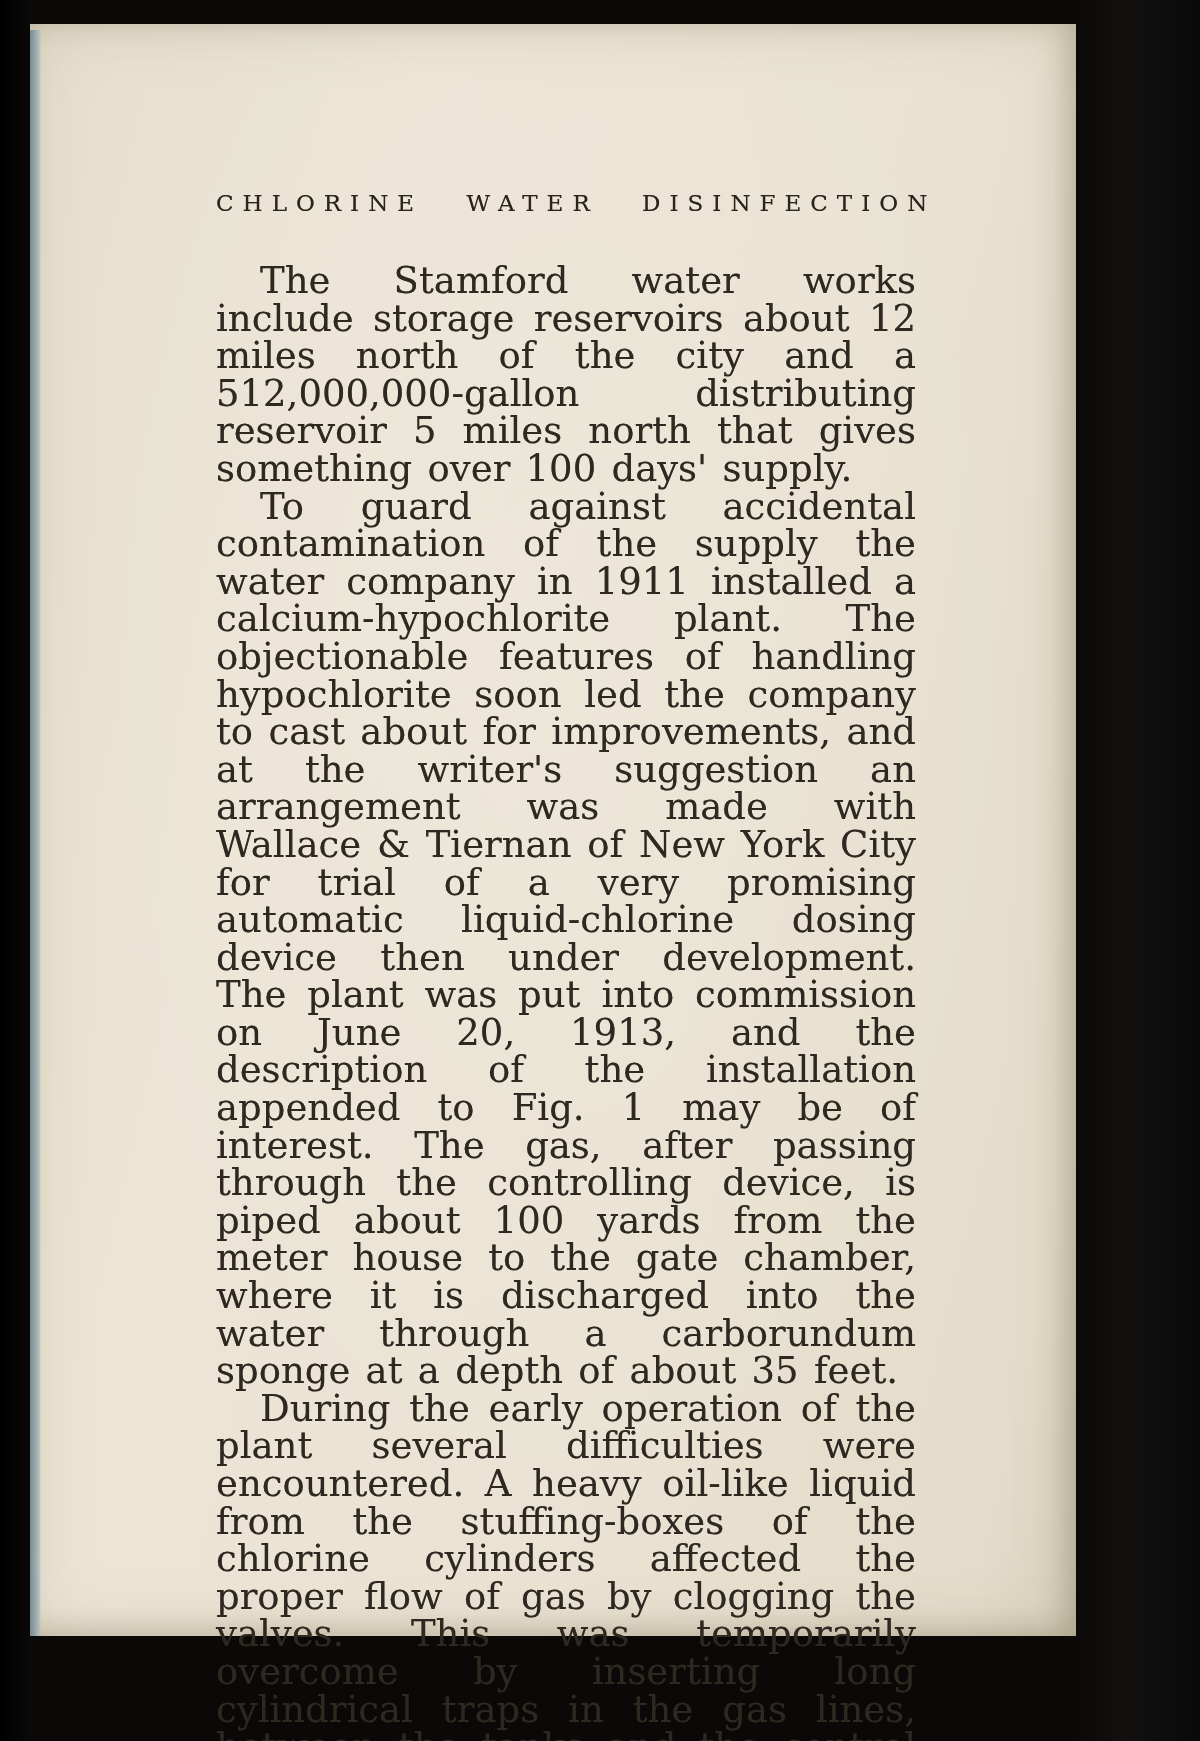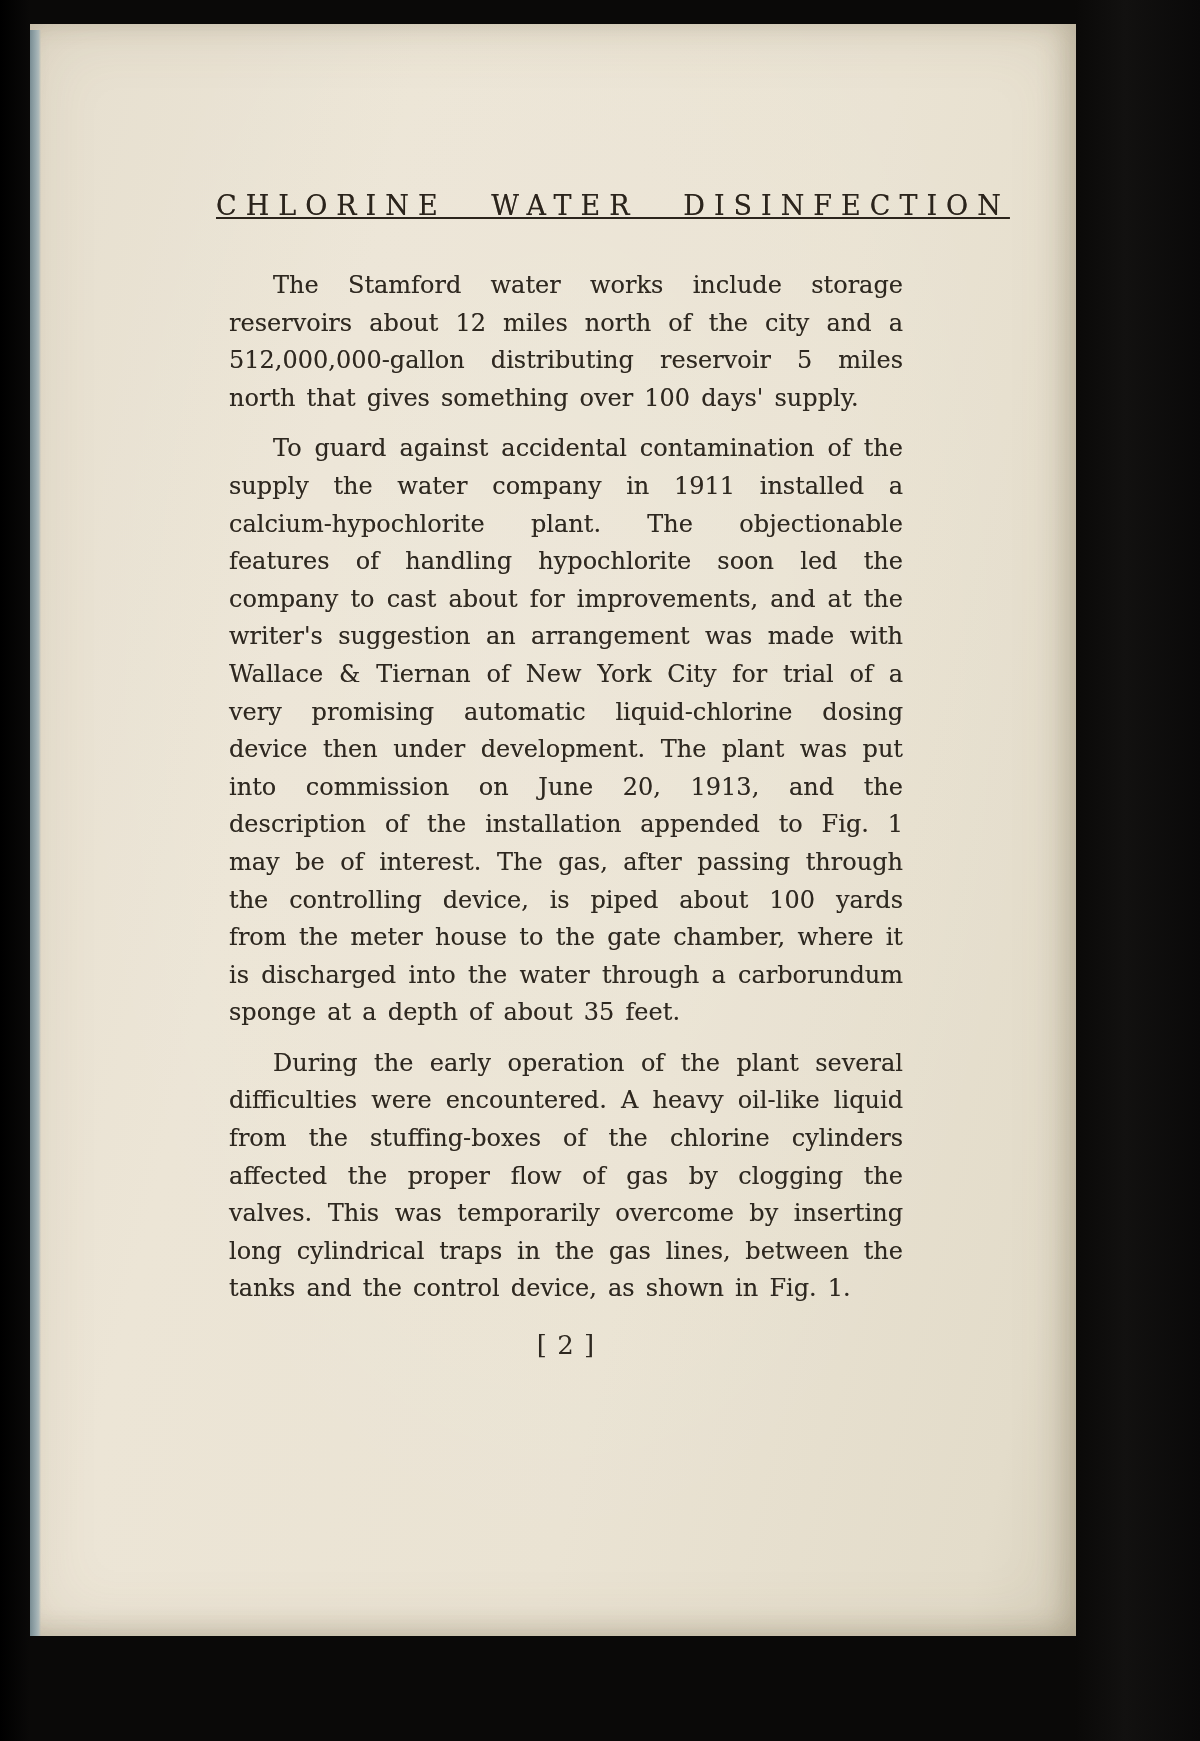--- a/index.html
+++ b/index.html
@@ -55,36 +55,35 @@
     opacity: 0.9;
   }
   .content {
     position: absolute;
     left: 186px;
     top: 166px;
     width: 700px;
     color: #2e2820;
   }
   .title {
-    font-size: 27px;
+    font-size: 23px;
     font-weight: normal;
     letter-spacing: 9px;
     word-spacing: 27px;
     margin: 0 0 46px 0;
     white-space: nowrap;
     color: #2b241c;
     text-shadow: 0 0 0.5px rgba(43,36,28,0.55);
-    text-decoration: underline;
   }
   .para {
-    font-size: 24px;
+    font-size: 37px;
     line-height: 37.6px;
     text-align: justify;
     text-indent: 44px;
-    margin: 13px;
+    margin: 0;
     word-spacing: 3.5px;
     color: #2e2820;
     text-shadow: 0 0 0.4px rgba(46,40,32,0.45);
   }
   .page-number {
     text-align: center;
     font-size: 26px;
     letter-spacing: 1px;
     margin-top: 22px;
     color: #2e2820;

